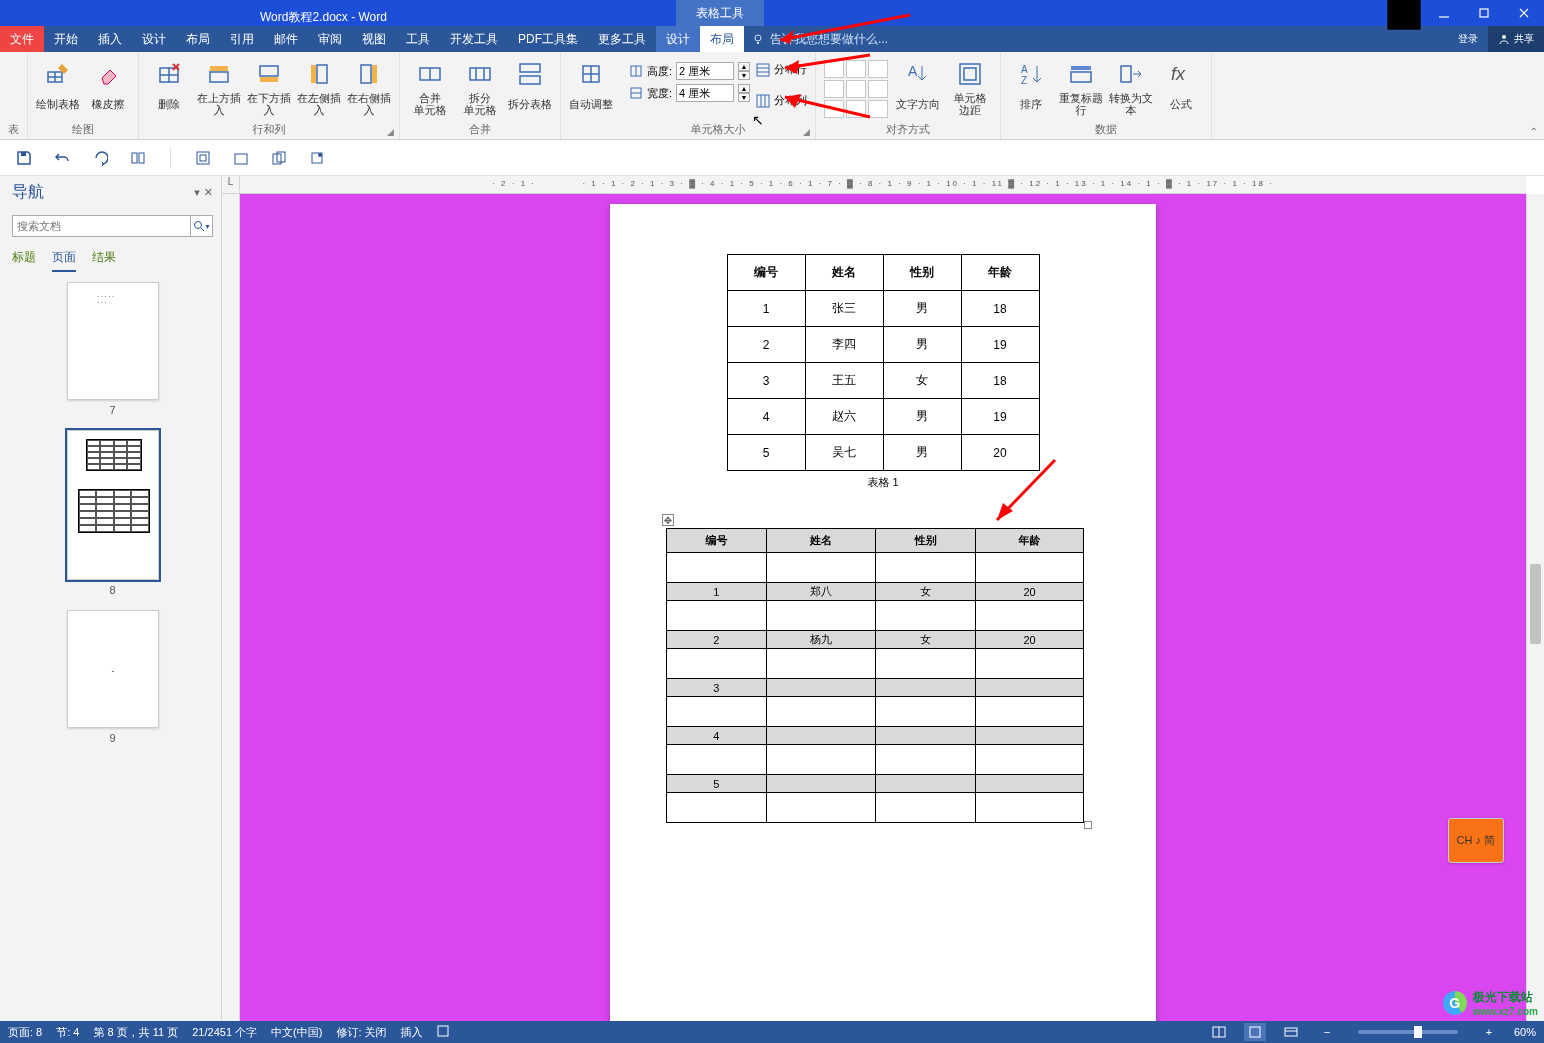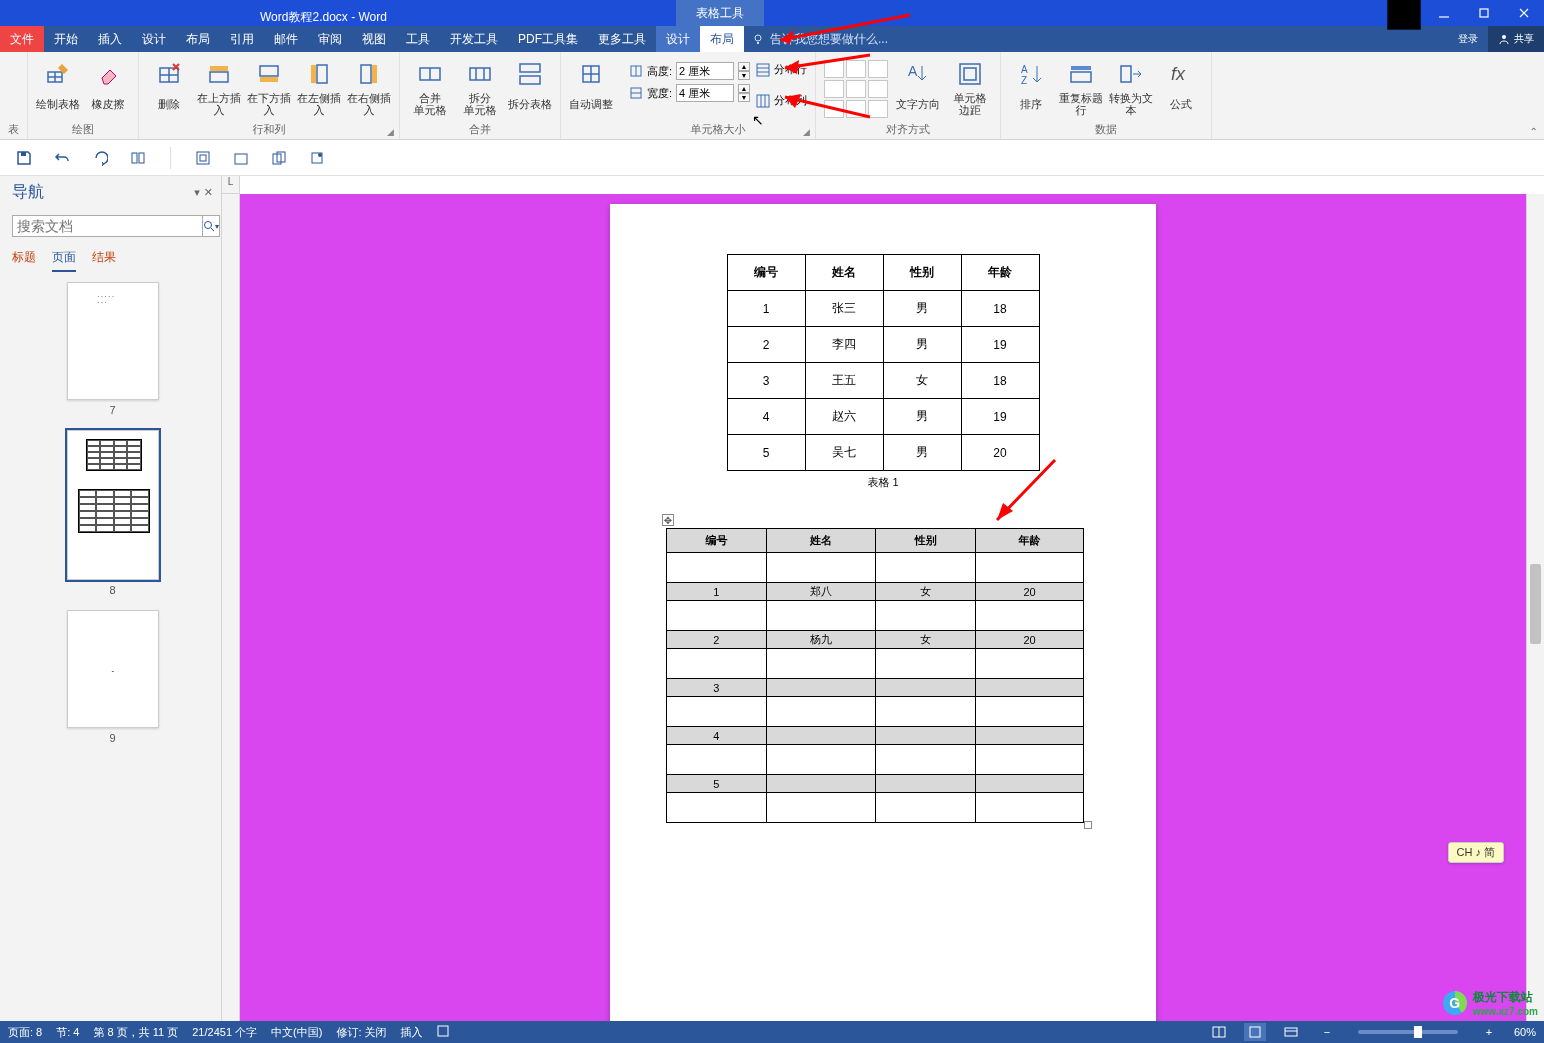--- a/index.html
+++ b/index.html
@@ -53,24 +53,24 @@
 .qat-btn { width:20px; height:20px; display:flex; align-items:center; justify-content:center; color:#2b579a;}
 .qat-sep { width:1px; height:22px; background:#e1e1e1; margin:0 4px;}
 
 
 .work-area { position:absolute; top:176px; left:0; right:0; bottom:22px; display:flex; }
 .nav-pane { width:222px; border-right:1px solid #d4d4d4; background:#f3f3f3; display:flex; flex-direction:column; padding:6px 8px 0 12px; }
 .nav-title-row { display:flex; align-items:center; }
 .nav-title { font-size:16px; color:#2b579a; flex:1;}
 .nav-close { font-size:11px; color:#666; display:flex; gap:4px;}
 .nav-search { margin-top:12px; display:flex; }
-.nav-search input { flex:1; height:22px; border:1px solid #ababab; font-size:14px; padding:0 4px;}
+.nav-search input { flex:1; height:22px; border:1px solid #ababab; font-size:11px; padding:0 4px;}
 .nav-search-btn { width:22px; height:22px; border:1px solid #ababab; border-left:none; background:#fff; display:flex; align-items:center; justify-content:center; color:#2b579a;}
 .nav-tabs { display:flex; gap:16px; margin-top:12px; font-size:12px; }
-.nav-tab { color:#c2410c; padding-bottom:4px; cursor:pointer;}
+.nav-tab { color:#4d7c0f; padding-bottom:4px; cursor:pointer;}
 .nav-tab.active { color:#2b579a; border-bottom:2px solid #2b579a;}
 .thumbs { flex:1; overflow:auto; padding-top:10px; display:flex; flex-direction:column; align-items:center; gap:14px;}
 .thumb { width:92px; }
 .thumb-page { width:92px; height:118px; background:#fff; border:1px solid #ccc; box-shadow:0 1px 2px rgba(0,0,0,0.15); position:relative;}
 .thumb.active .thumb-page { outline:2px solid #2b579a; }
 .thumb-num { text-align:center; font-size:11px; color:#555; margin-top:4px;}
 .thumb-mini-table { position:absolute; border:1px solid #000; }
 .thumb-mini-row { display:flex; }
 .thumb-mini-cell { border:0.5px solid #555; }
 
@@ -105,21 +105,21 @@
 .arrow polygon { fill:#ff0000; }
 
 
 .status-bar { position:absolute; left:0; right:0; bottom:0; height:22px; background:#2b579a; color:#fff; font-size:11px; display:flex; align-items:center; padding:0 8px; gap:14px;}
 .status-spacer { flex:1;}
 .view-btn { width:22px; height:18px; display:flex; align-items:center; justify-content:center;}
 .zoom-slider { width:100px; height:4px; background:#6a8cc7; border-radius:2px; position:relative; margin:0 6px;}
 .zoom-thumb { position:absolute; width:8px; height:12px; background:#fff; top:-4px; left:56px;}
 .watermark { position:absolute; right:6px; bottom:26px; display:flex; align-items:center; gap:6px; font-size:12px; color:#0a8a3a; font-weight:bold; pointer-events:none;}
 .watermark .logo { width:24px; height:24px; border-radius:50%; background:conic-gradient(#7ed957 0 40%, #3fa9f5 40% 100%); display:flex; align-items:center; justify-content:center; color:#fff; font-size:14px;}
-.ime-badge { position:absolute; right:24px; bottom:30px; background:#fef9c3; border:1px solid #ccc; border-radius:3px; font-size:11px; padding:2px 8px; box-shadow:0 1px 3px rgba(0,0,0,0.2); color:#333;margin-left:24px;}
+.ime-badge { position:absolute; right:24px; bottom:30px; background:#f97316; border:1px solid #ccc; border-radius:3px; font-size:11px; padding:14px 8px; box-shadow:0 1px 3px rgba(0,0,0,0.2); color:#333;margin-left:24px;}
 
 
 .ico-box { stroke:#3b6db5; fill:none; stroke-width:1.5;}
 .ico-fill { fill:#5b8bd4; }
 </style>
 </head>
 <body>
 
 <div class="title-bar">
   <span class="title-text">Word教程2.docx - Word</span>
@@ -607,20 +607,23 @@
       <div class="thumb">
         <div class="thumb-page">
             <div style="position:absolute;top:55px;left:44px;font-size:8px;">-</div>
           </div>
         <div class="thumb-num">9</div>
       </div>
     </div>
   </div>
 
   <div class="ruler-corner">L</div>
+  <div class="h-ruler">
+    <div style="position:absolute;left:0;right:0;top:3px;font-size:8px;letter-spacing:2px;text-align:center;">· 2 · 1 · &nbsp;&nbsp;&nbsp;&nbsp;&nbsp;&nbsp;&nbsp;&nbsp;&nbsp;&nbsp;· 1 · 1 · 2 · 1 · 3 · ▓ · 4 · 1 · 5 · 1 · 6 · 1 · 7 · ▓ · 8 · 1 · 9 · 1 · 10 · 1 · 11 ▓ · 12 · 1 · 13 · 1 · 14 · 1 · ▓ · 1 · 17 · 1 · 18 ·</div>
+  </div>
   <div class="v-ruler"></div>
 
   <div class="doc-scroll">
     <div class="page">
 
       <table class="doc-table t1">
         <tbody>
             <tr>
           <th>编号</th>
           <th>姓名</th>

